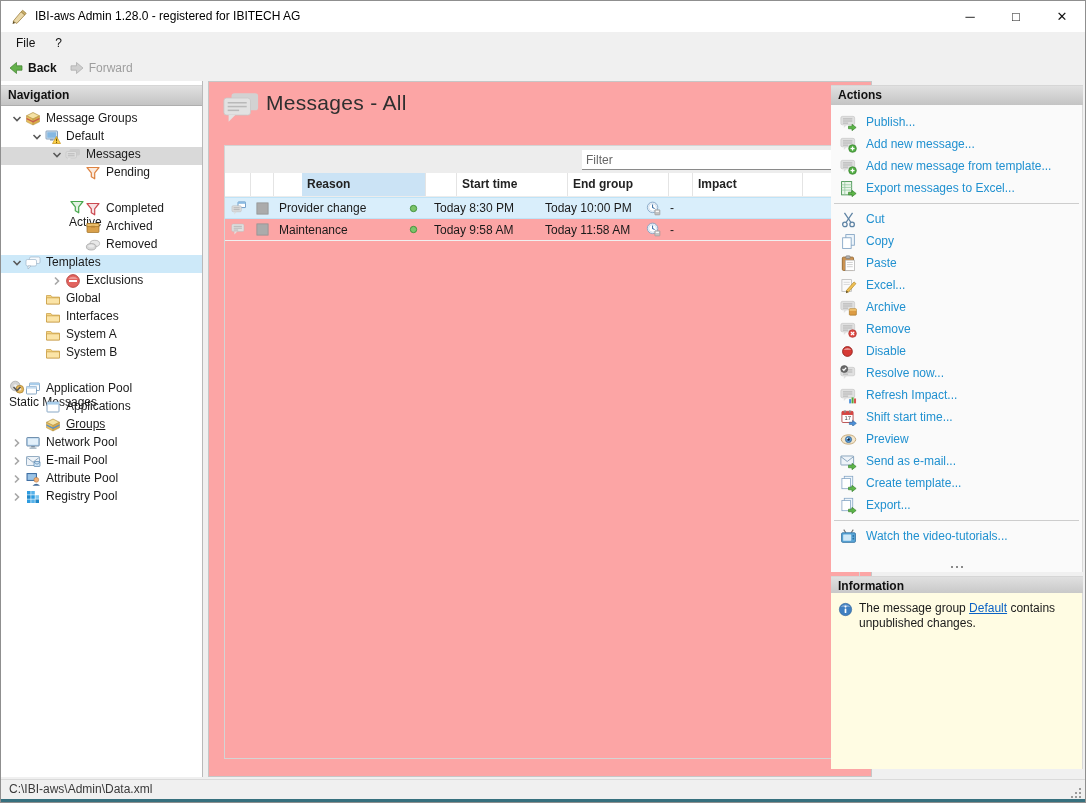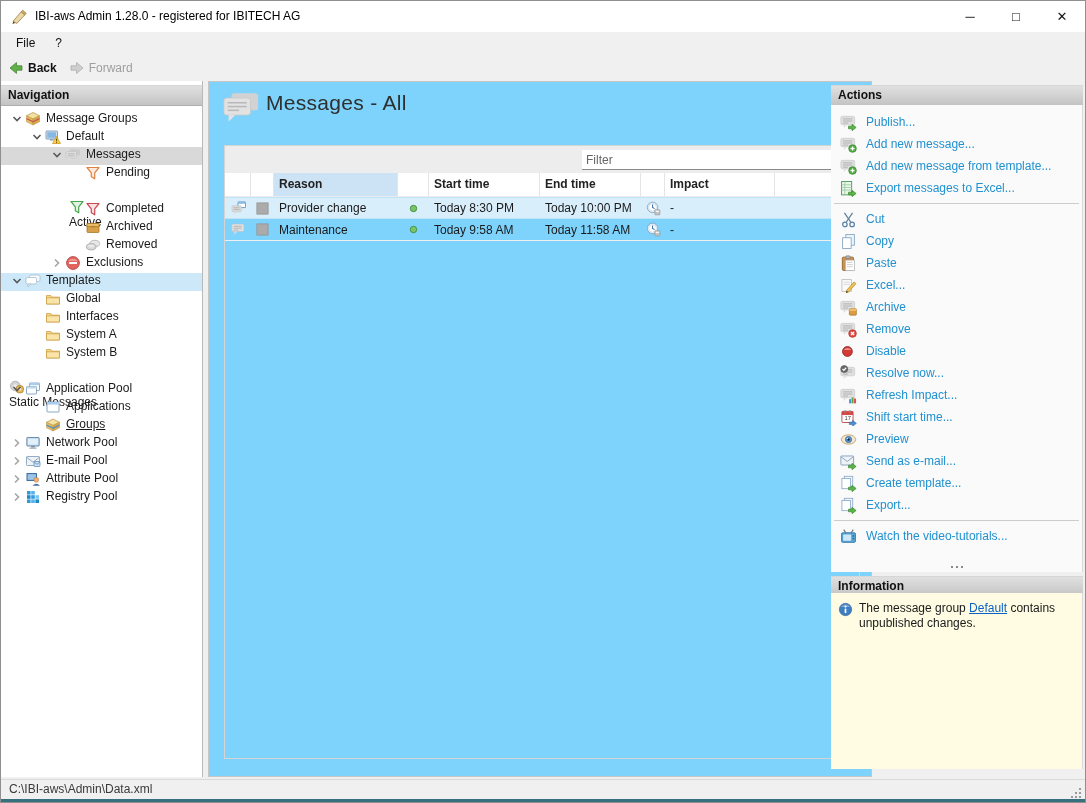--- a/index.html
+++ b/index.html
@@ -31,32 +31,32 @@
   .navpanel{position:absolute;left:0;top:80px;width:202px;bottom:25px;background:#fff;border-right:1px solid #b9b9b9;box-sizing:border-box;}
   .navpanel .panelheader{margin-top:4px;}
   .tree{padding-top:5px;}
   .treerow{height:18px;display:flex;align-items:flex-start;font-size:12px;color:#1a1a1a;white-space:nowrap;}
   .treerow .chev{width:16px;height:16px;flex:none;}
   .treerow .nicon{width:16px;height:16px;margin:0 5px 0 0;flex:none;}
   .treerow.sel{background:#d9d9d9;}
   .treerow.hl{background:#cde9f9;}
 
   
-  .mainpanel{position:absolute;left:207px;top:80px;width:664px;bottom:25px;background:#7dd3fc;border:1px solid #c6c6c6;box-sizing:border-box;}
+  .mainpanel{position:absolute;left:207px;top:80px;width:664px;bottom:25px;background:#fca5a5;border:1px solid #c6c6c6;box-sizing:border-box;}
   .bigicon{position:absolute;left:13px;top:9px;width:38px;height:33px;}
   .maintitle{position:absolute;left:57px;top:9px;font-size:21px;font-weight:300;color:#2f2f2f;letter-spacing:.3px;}
   .listbox{position:absolute;left:15px;right:11px;top:63px;bottom:17px;border:1px solid #d4d4d4;overflow:hidden;}
   .filterbar{height:27px;background:#ededed;position:relative;}
   .filterbox{position:absolute;right:11px;top:4px;width:266px;height:19px;background:#fff;border-bottom:1px solid #8a8a8a;display:flex;align-items:center;}
   .filterbox input{flex:1;border:none;outline:none;font-size:12px;padding:0 4px;background:transparent;color:#222;font-family:"Liberation Sans",sans-serif;}
   .filterbox input::placeholder{color:#666;opacity:1;}
   .filterbox .ic{width:15px;height:15px;margin-right:3px;flex:none;}
   .thead{display:flex;height:23px;background:#fff;border-bottom:1px solid #ececec;}
   .th{font-size:12px;font-weight:bold;color:#222;line-height:23px;padding-left:5px;border-right:1px solid #e4e4e4;box-sizing:border-box;white-space:nowrap;overflow:hidden;}
-  .th.sorted{background:#cbe3f5;}
+  .th.sorted{background:#cbe3f5;margin-left:28px;}
   .trow{display:flex;height:22px;align-items:center;border-bottom:1px solid #f0f0f0;font-size:12px;color:#1a1a1a;box-sizing:border-box;}
   .trow.selrow{background:#d9eefb;border-top:1px solid #bfe3f7;border-bottom:1px solid #bfe3f7;}
   .td{box-sizing:border-box;padding-left:5px;white-space:nowrap;overflow:hidden;}
   .td.icn{display:flex;justify-content:center;align-items:center;padding:0;}
   .td.icn .ic{width:15px;height:15px;}
   .c0{width:26px;flex:none;}.c1{width:23px;flex:none;}.c2{width:124px;flex:none;}.c3{width:31px;flex:none;}
   .c4{width:111px;flex:none;}.c5{width:101px;flex:none;}.c6{width:24px;flex:none;}.c7{width:110px;flex:none;}
   .c8{flex:1;border-right:none!important;}
 
   
@@ -218,49 +218,49 @@
           <span class="chev"></span>
           <span class="nicon ic">
             <svg viewBox="0 0 16 16">
               <ellipse cx="9.8" cy="6.5" rx="4.8" ry="3.2" fill="#e8e8e8" stroke="#a9a9a9" stroke-width="0.7"></ellipse>
               <ellipse cx="6.2" cy="9.8" rx="4.8" ry="3.2" fill="#d7d7d7" stroke="#9e9e9e" stroke-width="0.7"></ellipse>
               <ellipse cx="6.2" cy="9" rx="3" ry="1.6" fill="#e9e9e9"></ellipse>
             </svg>
           </span>
           <span>Removed</span>
         </div>
+        <div class="treerow hl" style="padding-left: 8px;">
+          <span class="chev ic">
+            <svg viewBox="0 0 16 16">
+              <path d="M4.5 6 8 9.5 11.5 6" fill="none" stroke="#595959" stroke-width="1.6"></path>
+            </svg>
+          </span>
+          <span class="nicon ic">
+            <svg viewBox="0 0 16 16">
+              <rect x="4.5" y="2" width="10.5" height="6.5" rx="1.4" fill="#f6fafd" stroke="#9db4c8" stroke-width="0.7"></rect>
+              <rect x="1" y="4.5" width="10.5" height="6.5" rx="1.4" fill="#fff" stroke="#9db4c8" stroke-width="0.7"></rect>
+              <path d="M3 11 v3 l3 -3 z" fill="#fff" stroke="#9db4c8" stroke-width="0.7"></path>
+            </svg>
+          </span>
+          <span>Templates</span>
+        </div>
         <div class="treerow" style="padding-left: 48px;">
           <span class="chev ic">
             <svg viewBox="0 0 16 16">
               <path d="M6 4.5 9.5 8 6 11.5" fill="none" stroke="#a6a6a6" stroke-width="1.6"></path>
             </svg>
           </span>
           <span class="nicon ic">
             <svg viewBox="0 0 16 16">
               <circle cx="8" cy="8" r="6.4" fill="#e2645f" stroke="#b03a36" stroke-width="0.8"></circle>
               <path d="M3.2 6 a6.4 6.4 0 0 1 9.6 0 z" fill="rgba(255,255,255,0.35)"></path>
               <rect x="4" y="6.9" width="8" height="2.2" rx="0.4" fill="#fff"></rect>
             </svg>
           </span>
           <span>Exclusions</span>
-        </div>
-        <div class="treerow hl" style="padding-left: 8px;">
-          <span class="chev ic">
-            <svg viewBox="0 0 16 16">
-              <path d="M4.5 6 8 9.5 11.5 6" fill="none" stroke="#595959" stroke-width="1.6"></path>
-            </svg>
-          </span>
-          <span class="nicon ic">
-            <svg viewBox="0 0 16 16">
-              <rect x="4.5" y="2" width="10.5" height="6.5" rx="1.4" fill="#f6fafd" stroke="#9db4c8" stroke-width="0.7"></rect>
-              <rect x="1" y="4.5" width="10.5" height="6.5" rx="1.4" fill="#fff" stroke="#9db4c8" stroke-width="0.7"></rect>
-              <path d="M3 11 v3 l3 -3 z" fill="#fff" stroke="#9db4c8" stroke-width="0.7"></path>
-            </svg>
-          </span>
-          <span>Templates</span>
         </div>
         <div class="treerow" style="padding-left: 28px;">
           <span class="chev"></span>
           <span class="nicon ic">
             <svg viewBox="0 0 16 16">
               <path d="M1.5 4.5 h4.4 l1.4 1.6 h7.2 V13 H1.5 Z" fill="#f7d684" stroke="#c59a3f" stroke-width="0.7"></path>
               <path d="M1.5 6.8 H14.5 V13 H1.5 Z" fill="#fbe4a7" stroke="#c59a3f" stroke-width="0.7"></path>
             </svg>
           </span>
           <span>Global</span>
@@ -438,21 +438,21 @@
               </svg>
             </span>
         </div>
       </div>
       <div class="thead" id="thead">
           <div class="th c0"></div>
           <div class="th c1"></div>
           <div class="th c2 sorted">Reason</div>
           <div class="th c3"></div>
           <div class="th c4">Start time</div>
-          <div class="th c5">End time</div>
+          <div class="th c5">End group</div>
           <div class="th c6"></div>
           <div class="th c7">Impact</div>
           <div class="th c8"></div>
         </div>
       <div id="tbody">
           <div class="trow selrow">
             <div class="td icn c0">
               <span class="ic">
                 <svg viewBox="0 0 16 16">
                   <rect x="7.5" y="1" width="8" height="6" rx="0.5" fill="#fff" stroke="#4a7fb5" stroke-width="0.8"></rect>

